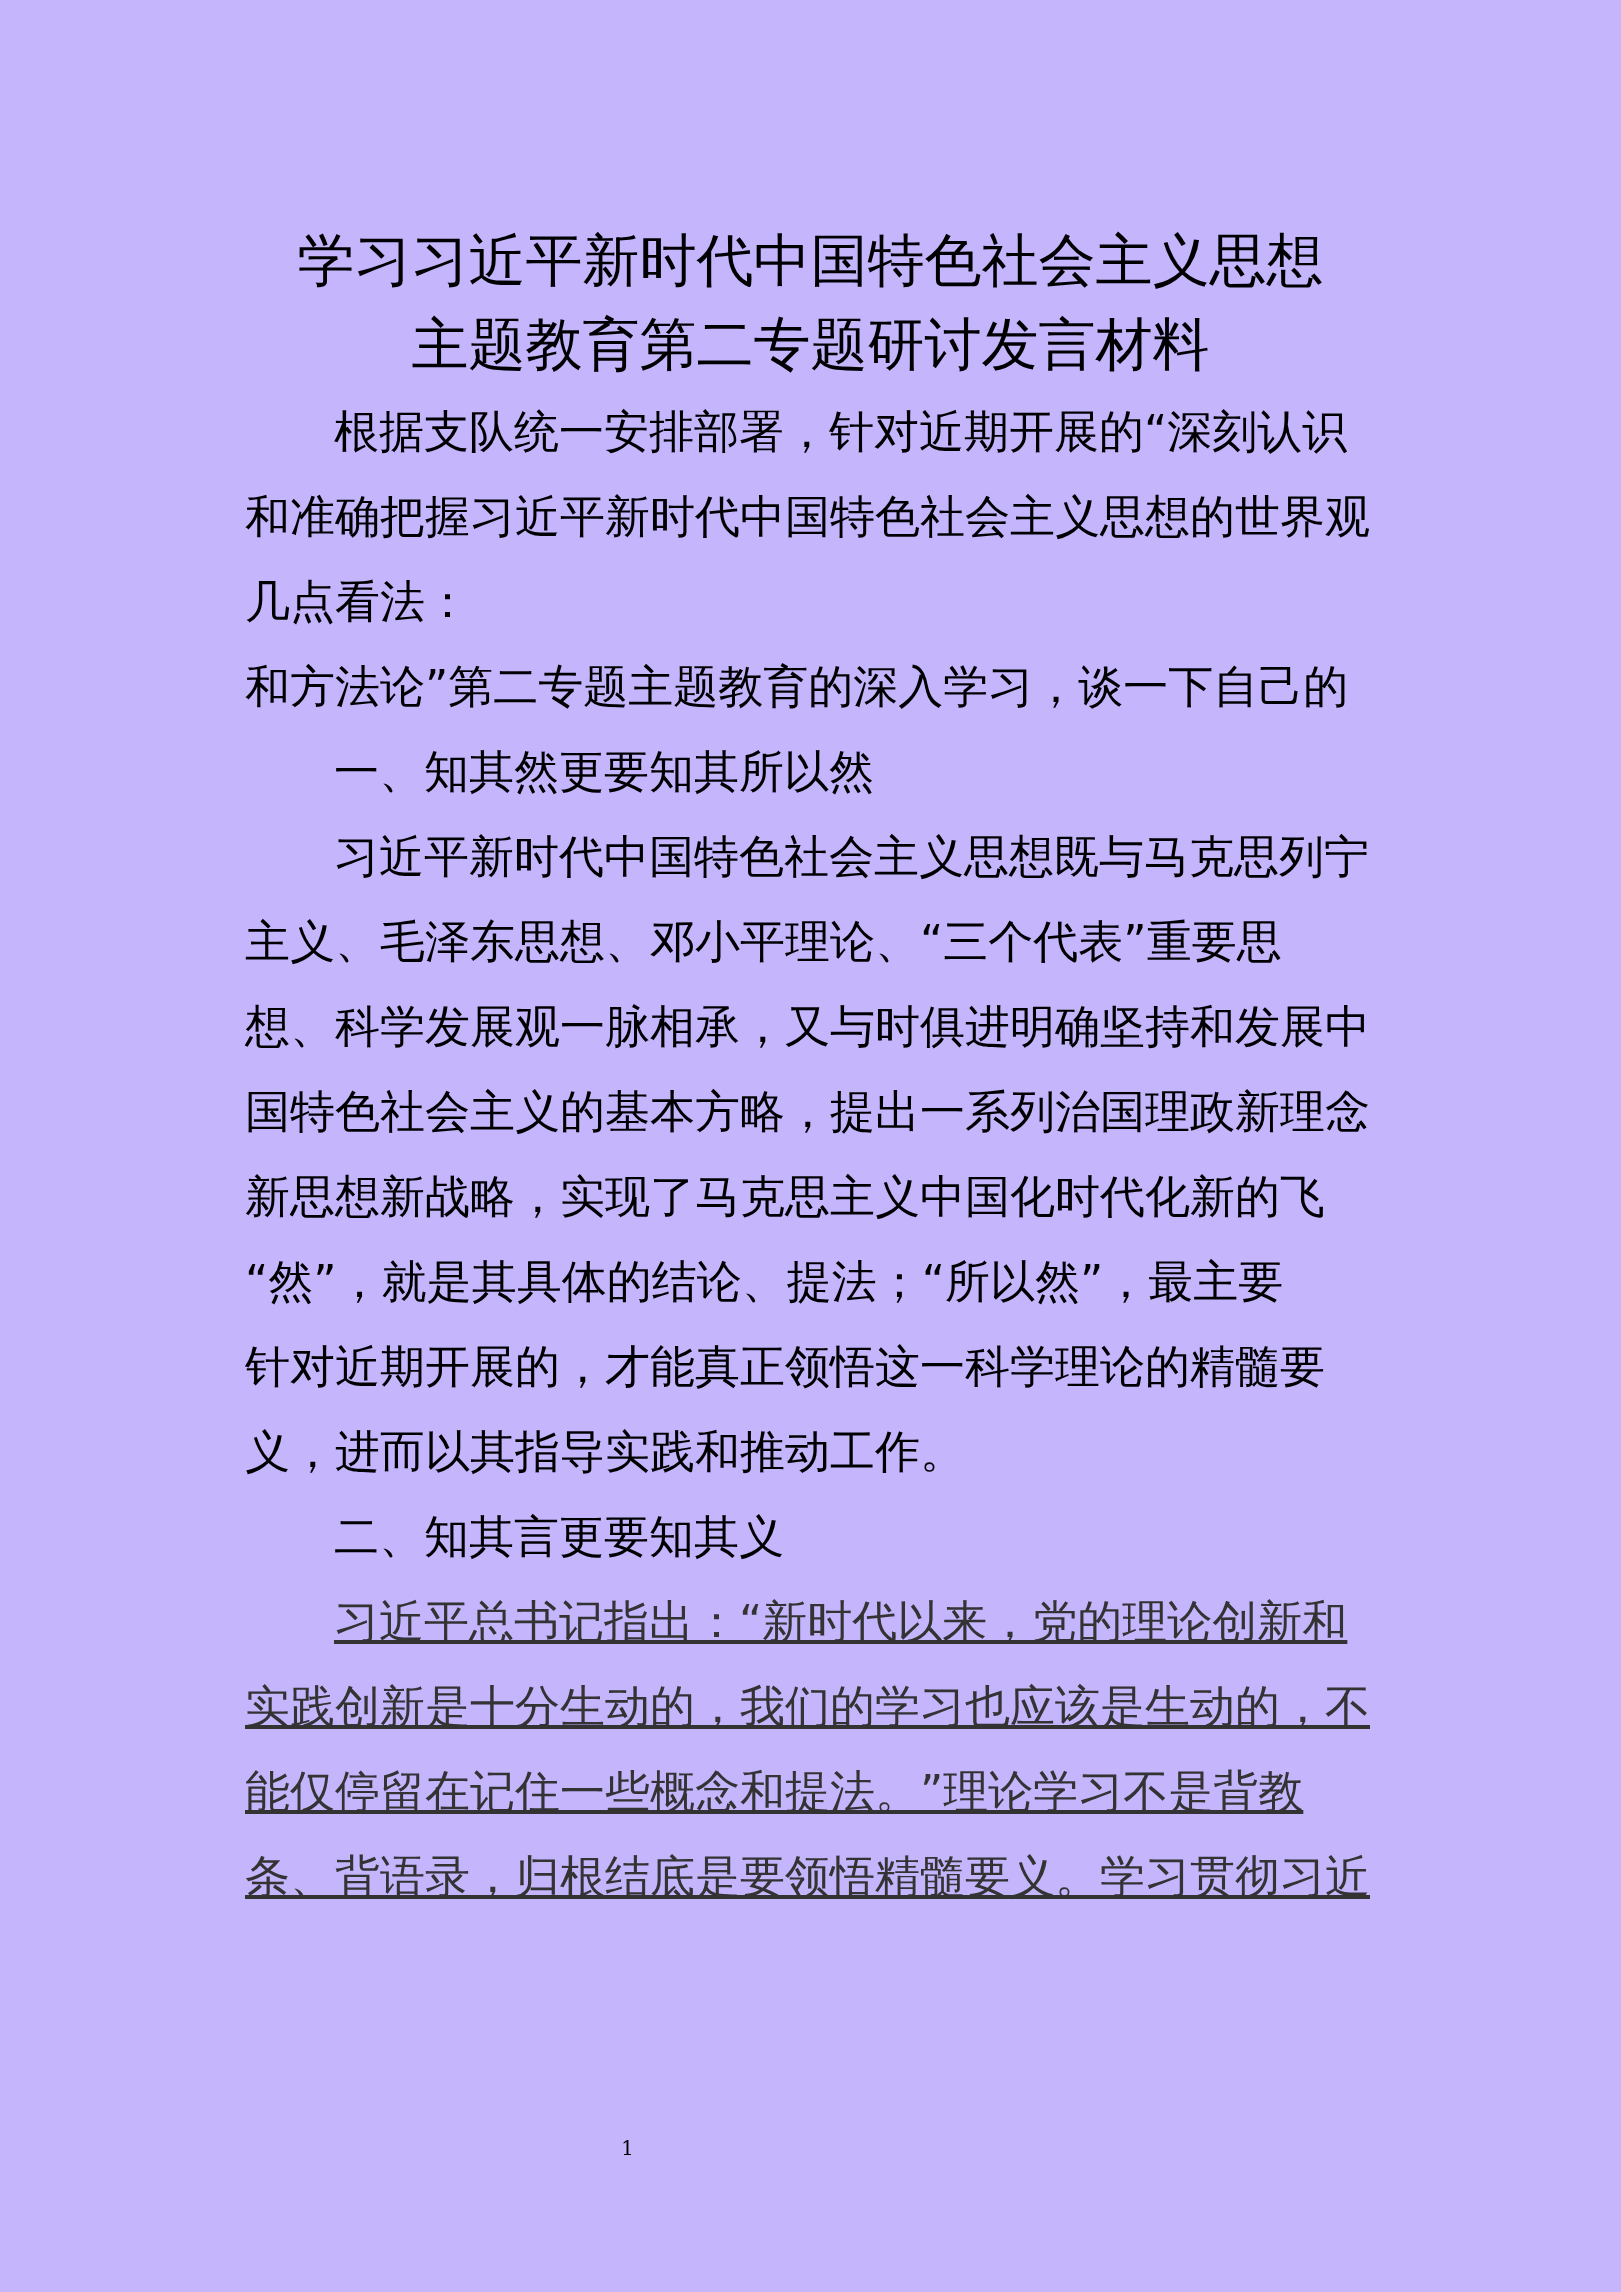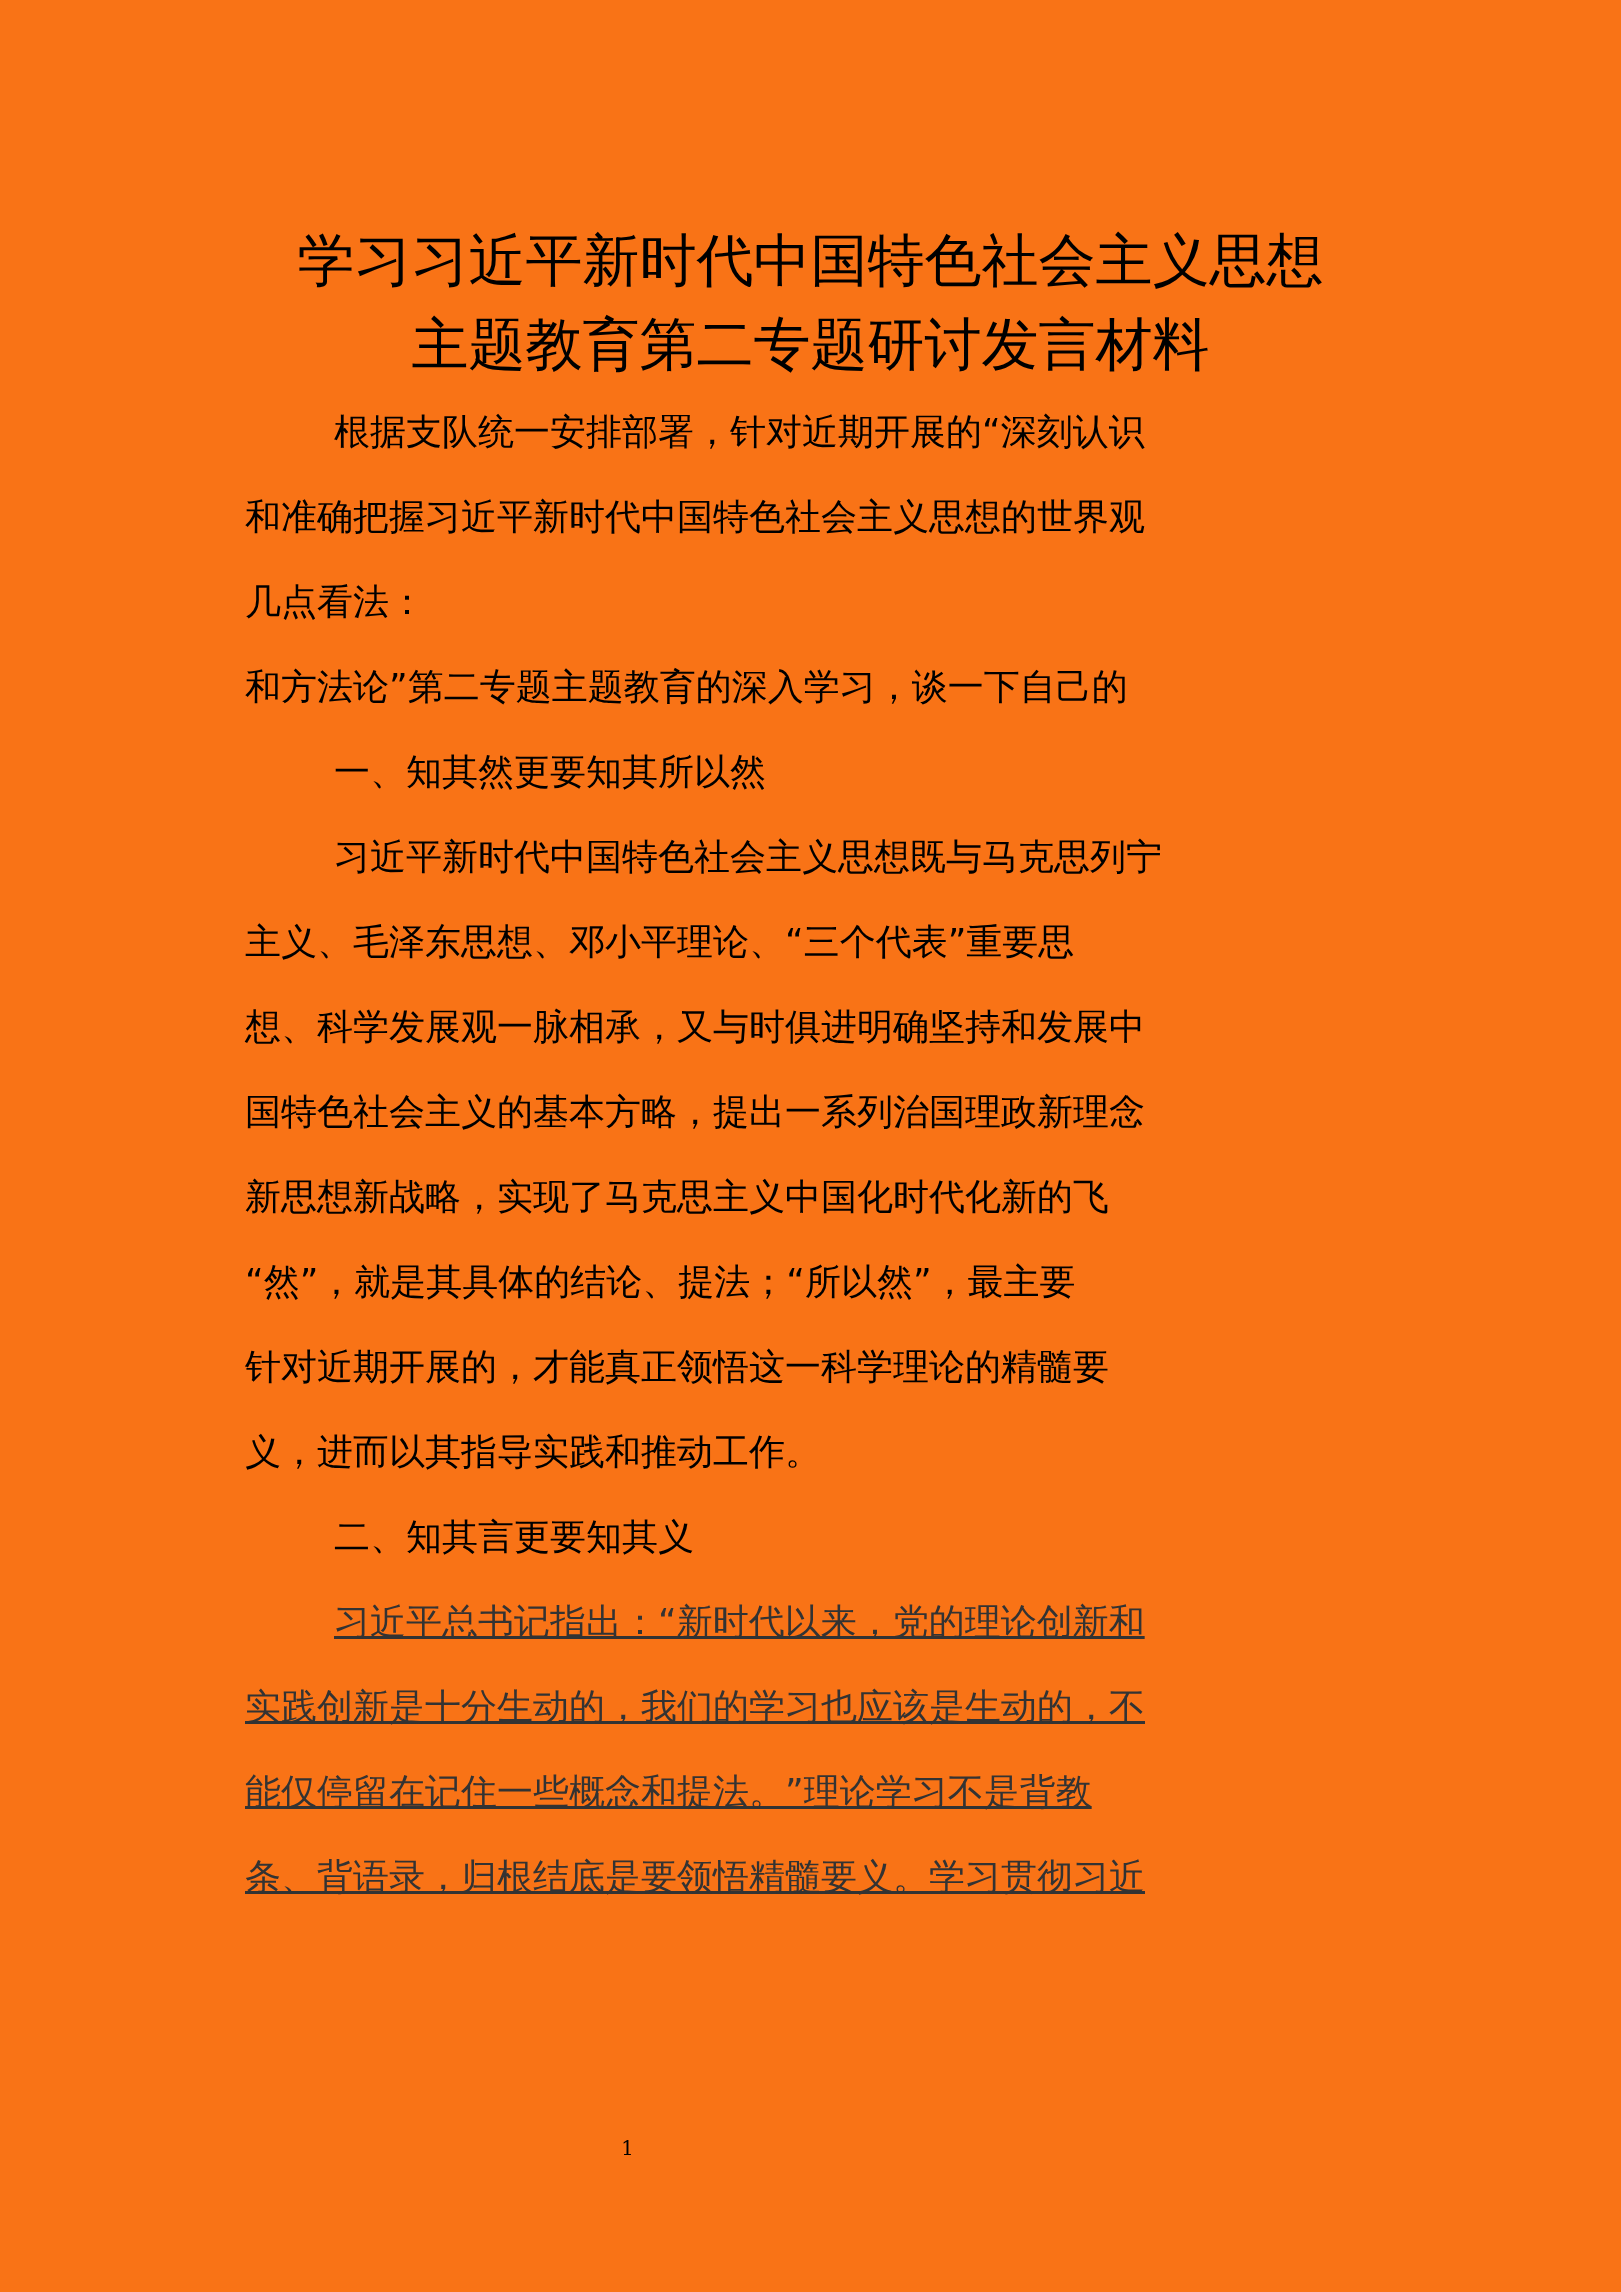--- a/index.html
+++ b/index.html
@@ -14,21 +14,21 @@
       overflow: hidden;
       font-family: "DejaVu Sans", "Liberation Sans", sans-serif;
       color: #000000;
     }
     .page {
       position: absolute;
       left: 0;
       top: 0;
       width: 1621px;
       height: 2293px;
-      background: #f97316;
+      background: #c4b5fd;
     }
     .title {
       position: absolute;
       left: 196px;
       width: 1229px;
       text-align: center;
       font-size: 57px;
       line-height: 84px;
       letter-spacing: 0px;
       color: #000000;
@@ -38,21 +38,21 @@
     }
     .title .tline {
       display: block;
       white-space: nowrap;
     }
     .body {
       position: absolute;
       left: 245px;
       top: 389px;
       width: 1142px;
-      font-size: 36px;
+      font-size: 45px;
       line-height: 85px;
     }
     .line {
       display: block;
       white-space: nowrap;
     }
     .line.indent {
       padding-left: 89px;
     }
     .page-number {

